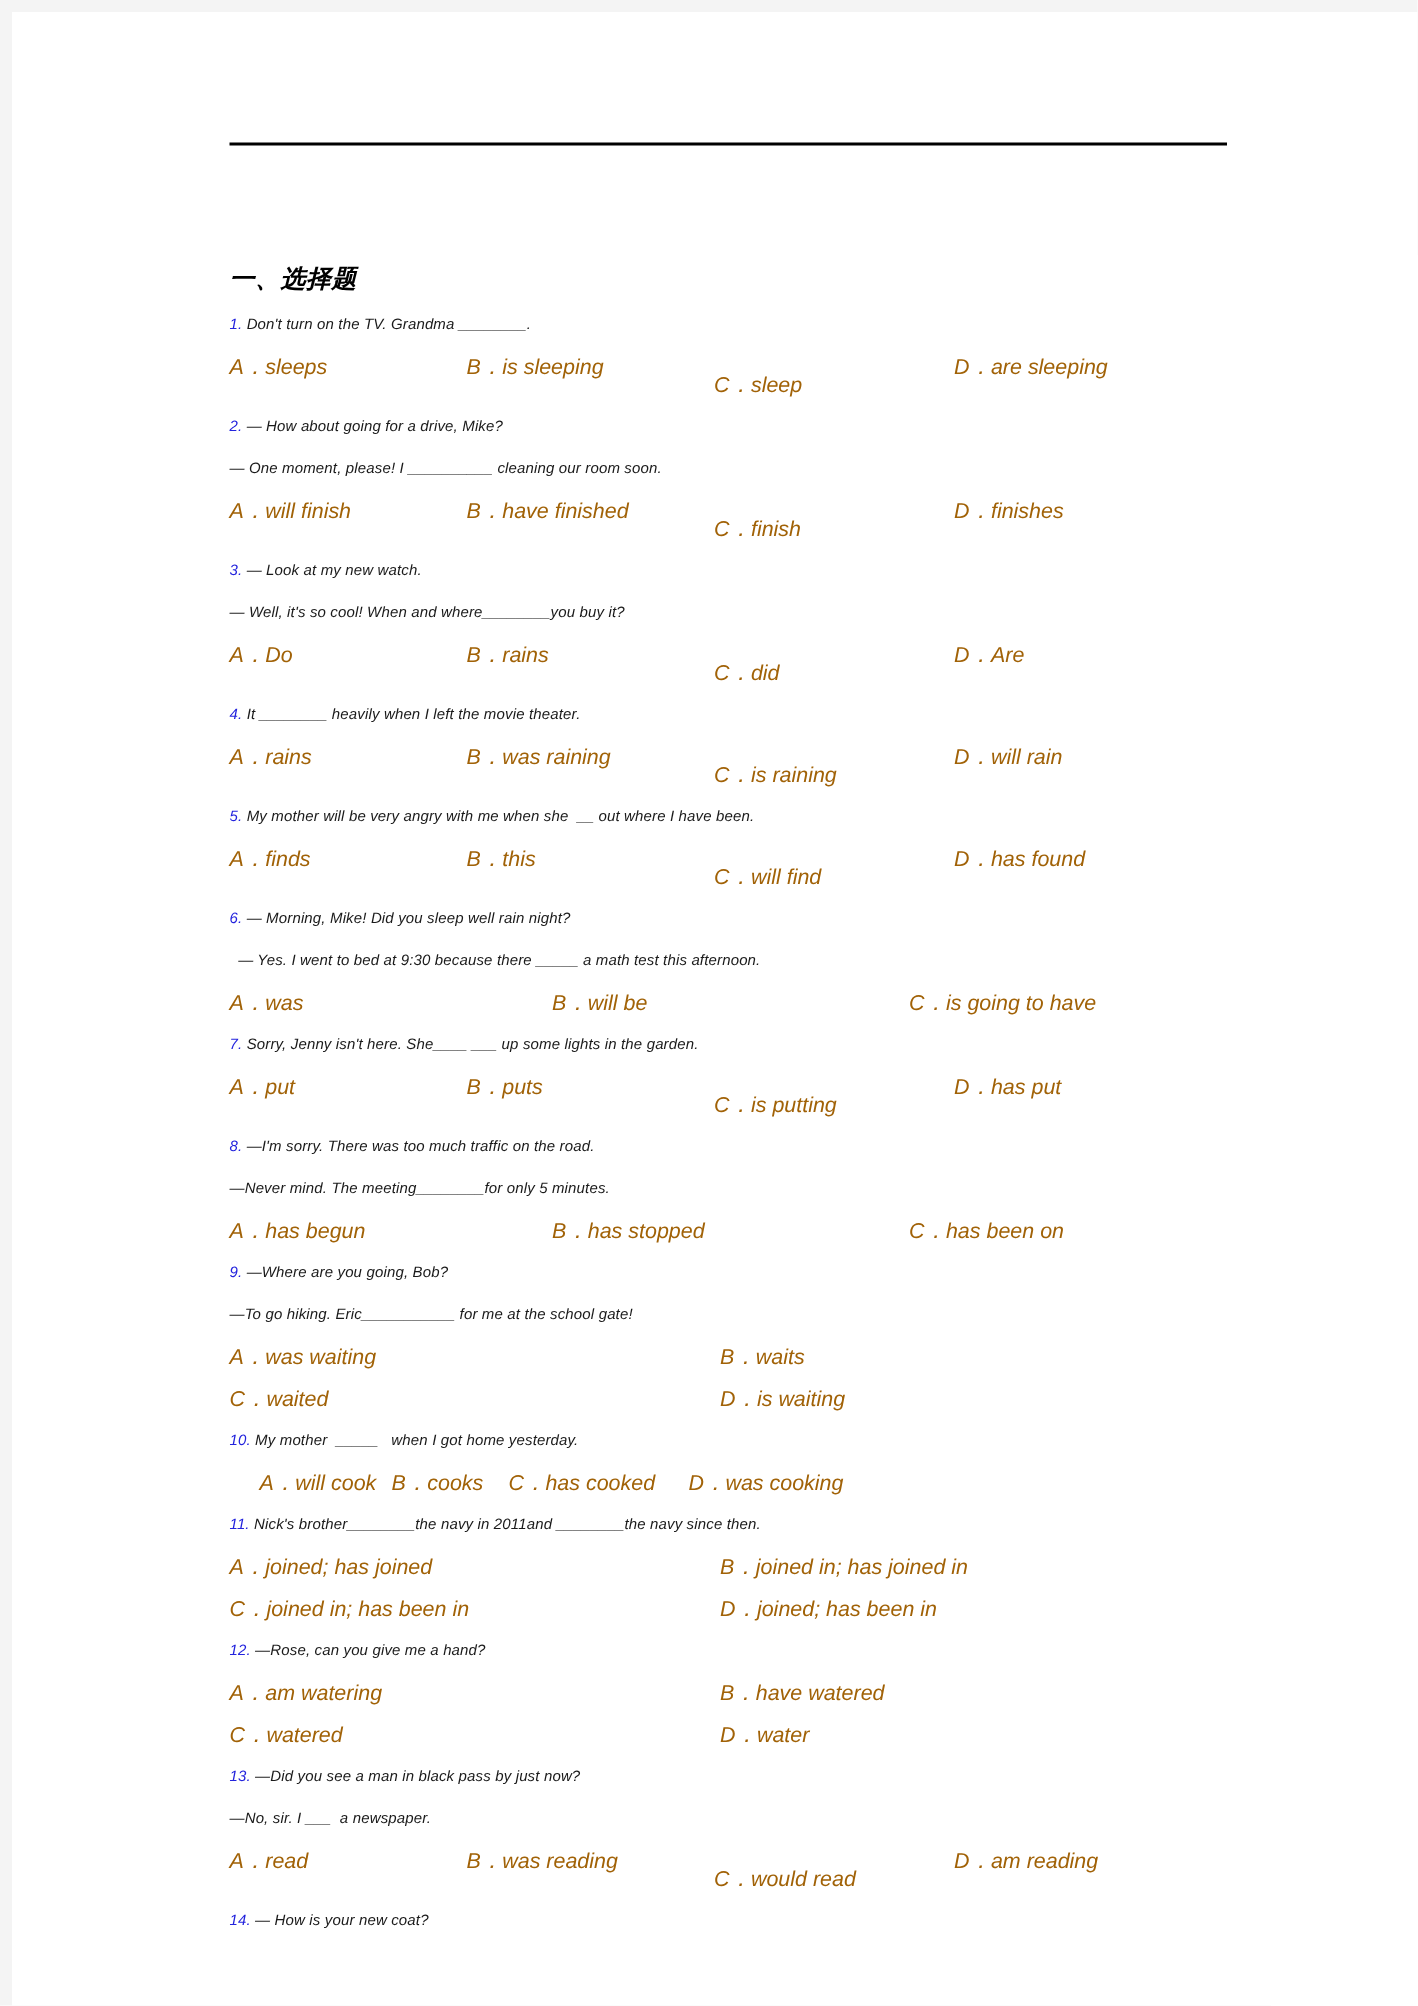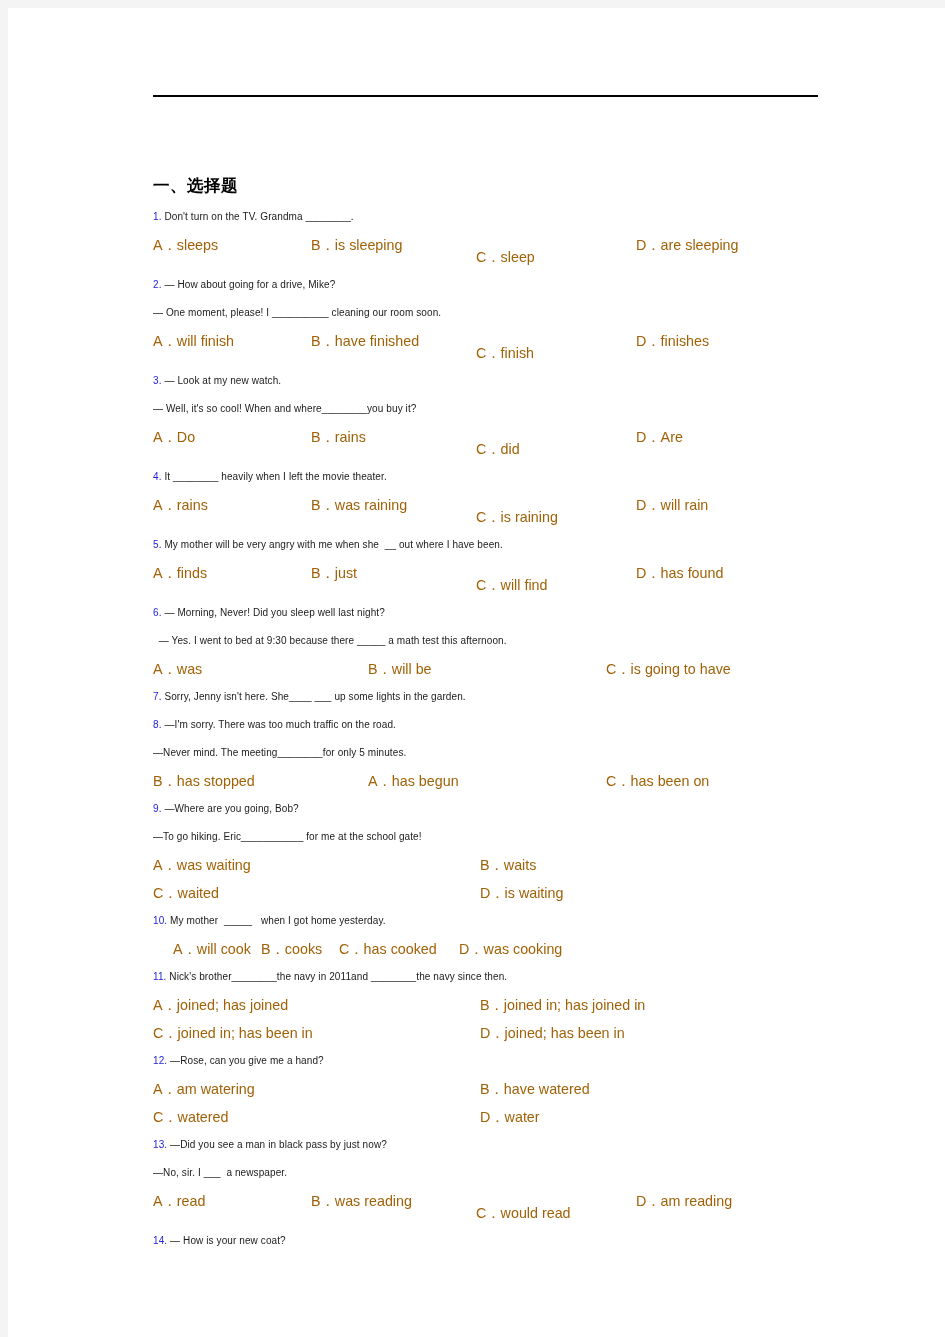--- a/index.html
+++ b/index.html
@@ -14,20 +14,21 @@
     overflow: hidden;
   }
   #page {
     position: absolute;
     left: 8px;
     top: 8px;
     width: 937px;
     height: 1329px;
     background: #ffffff;
     box-sizing: border-box;
+    font-style: italic;
   }
   .hrule {
     position: absolute;
     left: 145px;
     top: 87px;
     width: 665px;
     height: 0;
     border-top: 2px solid #000000;
   }
   #content {
@@ -125,40 +126,46 @@
     <div class="opts row4">
       <span>A．rains</span>
       <span>B．was raining</span>
       <span>C．is raining</span>
       <span>D．will rain</span>
     </div>
 
     <div class="line"><span class="qnum">5.</span><span> My mother will be very angry with me when she  __ out where I have been.</span></div>
     <div class="opts row4">
       <span>A．finds</span>
-      <span>B．just</span>
+      <span>B．this</span>
       <span>C．will find</span>
       <span>D．has found</span>
     </div>
 
-    <div class="line"><span class="qnum">6.</span><span> — Morning, Never! Did you sleep well last night?</span></div>
+    <div class="line"><span class="qnum">6.</span><span> — Morning, Mike! Did you sleep well rain night?</span></div>
     <div class="line">  — Yes. I went to bed at 9:30 because there _____ a math test this afternoon.</div>
     <div class="opts row3">
       <span>A．was</span>
       <span>B．will be</span>
       <span>C．is going to have</span>
     </div>
 
     <div class="line"><span class="qnum">7.</span><span> Sorry, Jenny isn't here. She____ ___ up some lights in the garden.</span></div>
+    <div class="opts row4">
+      <span>A．put</span>
+      <span>B．puts</span>
+      <span>C．is putting</span>
+      <span>D．has put</span>
+    </div>
 
     <div class="line"><span class="qnum">8.</span><span> —I'm sorry. There was too much traffic on the road.</span></div>
     <div class="line">—Never mind. The meeting________for only 5 minutes.</div>
     <div class="opts row3">
+      <span>A．has begun</span>
       <span>B．has stopped</span>
-      <span>A．has begun</span>
       <span>C．has been on</span>
     </div>
 
     <div class="line"><span class="qnum">9.</span><span> —Where are you going, Bob?</span></div>
     <div class="line">—To go hiking. Eric___________ for me at the school gate!</div>
     <div class="opts row2">
       <span>A．was waiting</span>
       <span>B．waits</span>
     </div>
     <div class="opts row2">

